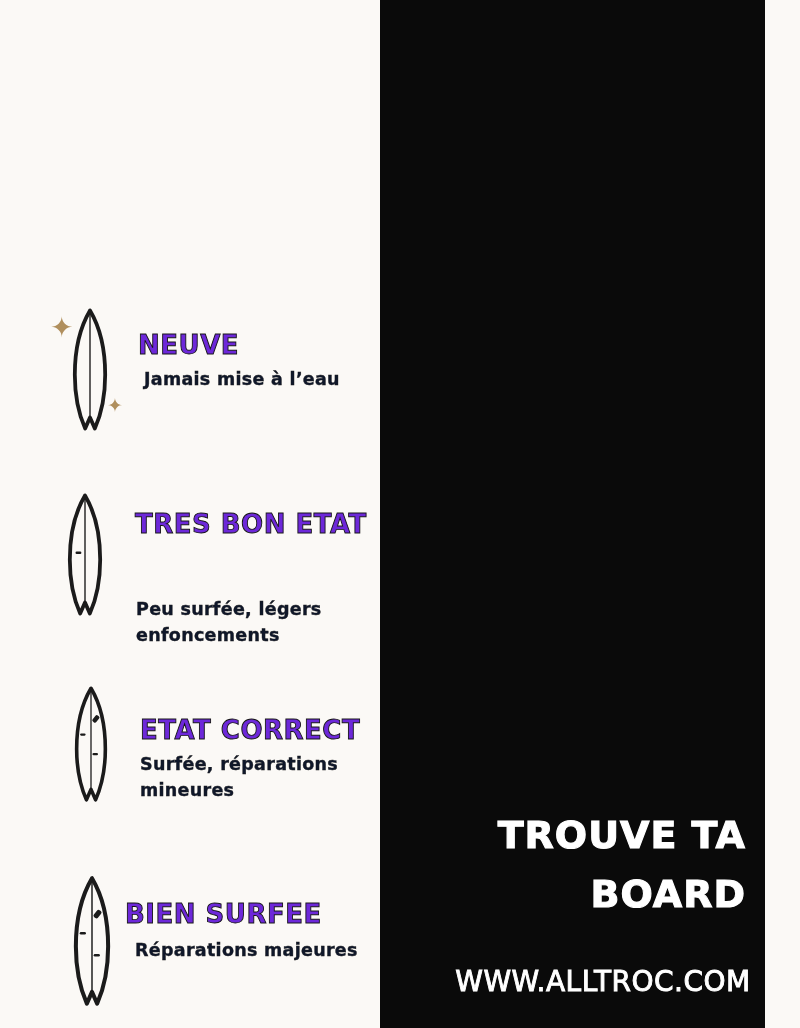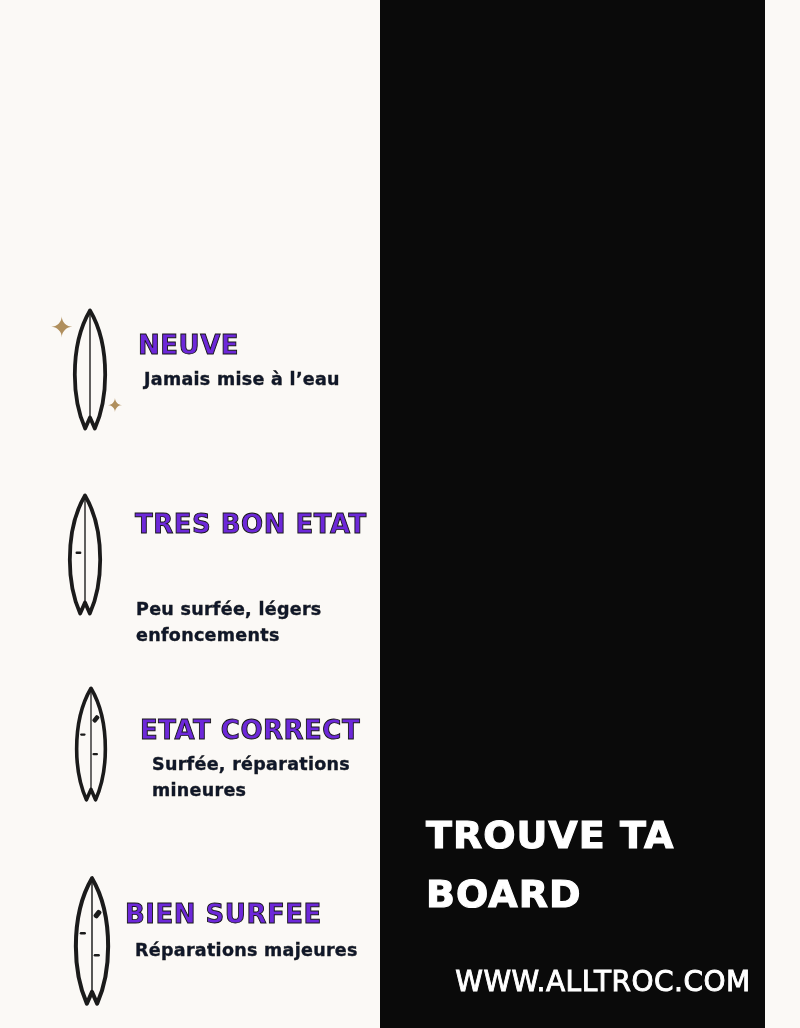--- a/index.html
+++ b/index.html
@@ -64,20 +64,21 @@
     line-height: 1.5;
     letter-spacing: 0.3px;
     color: #0f172a;
     -webkit-text-stroke: 0.4px #1d1d1d;
   }
 
   .tagline {
     position: absolute;
     right: 54px; top: 806px;
     width: 320px;
+    text-align: right;
     color: #ffffff;
     font-size: 38px;
     font-weight: bold;
     line-height: 1.55;
     letter-spacing: 1px;
     -webkit-text-stroke: 1.1px #ffffff;
   }
   .tagline span { display: block; }
   .website {
     position: absolute;
@@ -123,21 +124,21 @@
 
   <div class="item">
     <svg class="board" style="left:70px; top:685px;" width="42" height="120" viewBox="0 0 60 184">
       <path class="outline" d="M30 5 C14 32 8 66 8 98 C8 130 15 158 23 176 L30 160 L37 176 C45 158 52 130 52 98 C52 66 46 32 30 5 Z"></path>
       <line class="stringer" x1="30" y1="8" x2="30" y2="162"></line>
       <rect class="patch" x="34" y="46" width="7" height="12" rx="2.5" transform="rotate(38 37.5 52)"></rect>
       <line class="ding" x1="15" y1="76" x2="20" y2="76"></line>
       <line class="ding" x1="34" y1="106" x2="39" y2="106"></line>
     </svg>
     <div class="item-name" style="left:140px; top:715px;">ETAT CORRECT</div>
-    <div class="item-desc" style="left:140px; top:751px; width:205px;margin-left:12px;">Surfée, réparations mineures</div>
+    <div class="item-desc" style="left:140px; top:751px; width:205px;">Surfée, réparations mineures</div>
   </div>
 
   <div class="item">
     <svg class="board" style="left:70px; top:874px;" width="44" height="136" viewBox="0 0 60 184">
       <path class="outline" d="M30 5 C14 32 8 66 8 98 C8 130 15 158 23 176 L30 160 L37 176 C45 158 52 130 52 98 C52 66 46 32 30 5 Z"></path>
       <line class="stringer" x1="30" y1="8" x2="30" y2="162"></line>
       <rect class="patch" x="34" y="48" width="7" height="12" rx="2.5" transform="rotate(38 37.5 54)"></rect>
       <line class="ding" x1="15" y1="80" x2="20" y2="80"></line>
       <line class="ding" x1="34" y1="110" x2="39" y2="110"></line>
     </svg>

